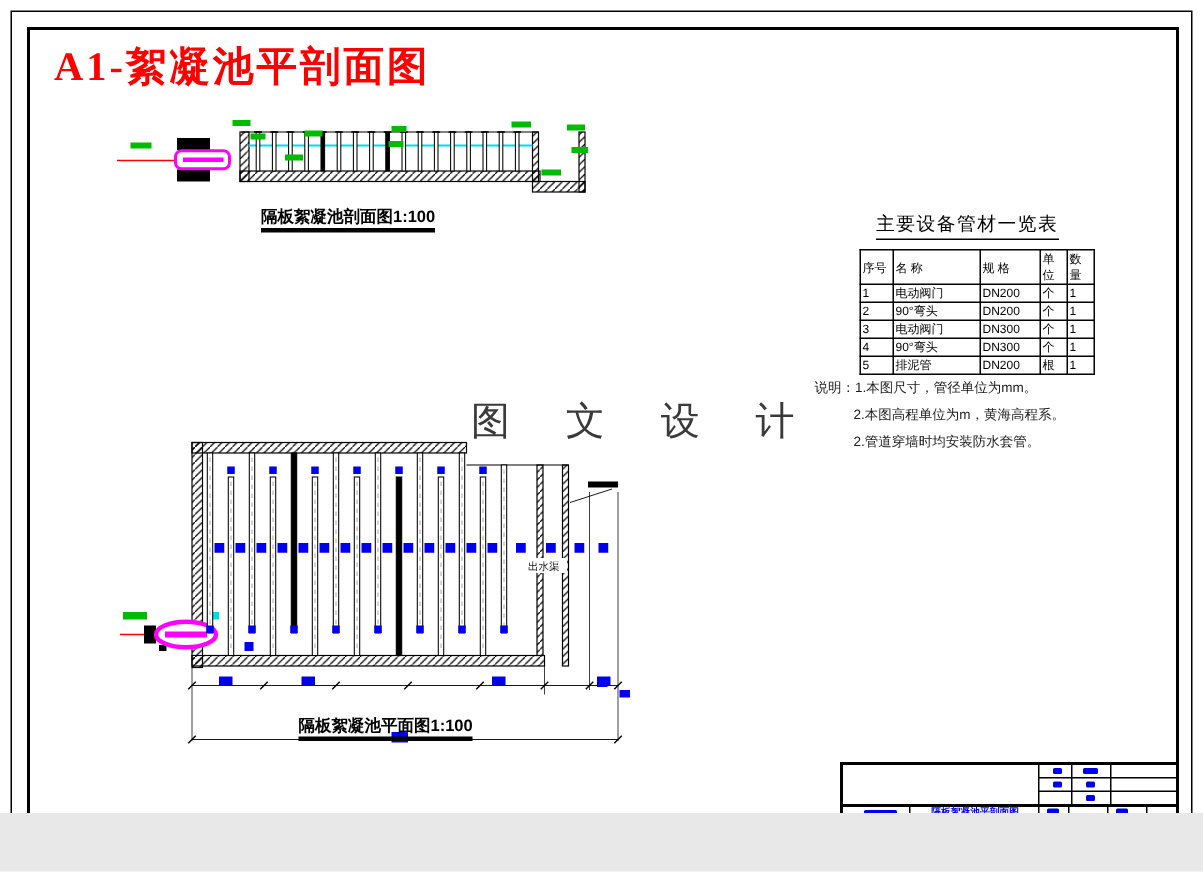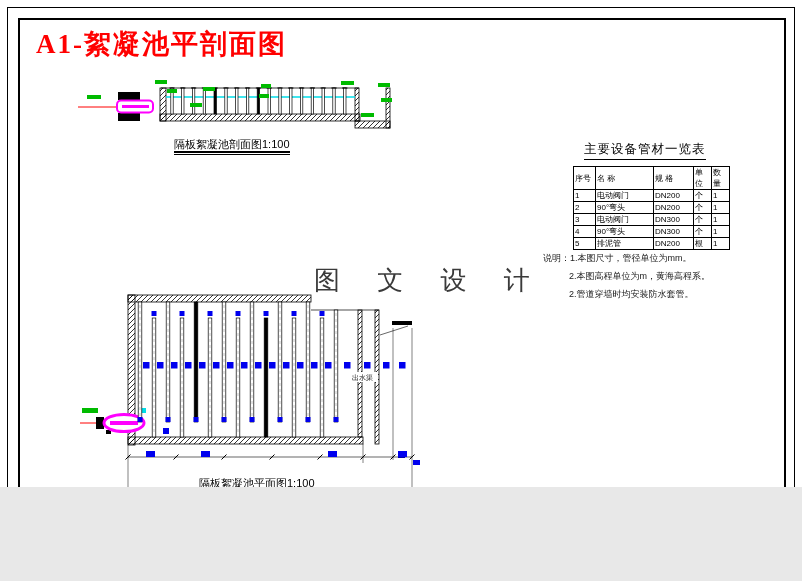--- a/index.html
+++ b/index.html
@@ -1,24 +1,24 @@
 <!DOCTYPE html>
 <html><head>
 <meta charset="utf-8">
 <style>
   html,body{margin:0;padding:0;background:#e8e8e8;}
-  .page{position:relative;width:802px;height:487px;background:#ffffff;
+  .page{position:relative;width:802px;height:542px;background:#ffffff;
         font-family:"Liberation Sans",sans-serif;overflow:hidden;}
   .outer-frame{position:absolute;left:7px;top:7px;width:788px;height:567px;
         border:1px solid #000;box-sizing:border-box;}
   .inner-frame{position:absolute;left:18px;top:18px;width:768px;height:545px;
         border:2px solid #000;box-sizing:border-box;}
   .main-title{position:absolute;left:36px;top:26px;font-size:27px;font-weight:bold;
         color:#ff0000;letter-spacing:2px;font-family:"Liberation Serif",serif;}
-  .dwg-label{position:absolute;font-size:11px;font-weight:normal;color:#000;}
+  .dwg-label{position:absolute;font-size:11px;font-weight:bold;color:#000;}
   .dwg-label .ul-outer{border-bottom:1px solid #000;padding-bottom:2px;}
   .dwg-label .ul-inner{border-bottom:2px solid #000;padding-bottom:1px;}
   .section-label{left:174px;top:137px;}
   .plan-label{left:199px;top:476px;}
   .watermark{position:absolute;left:314px;top:263px;font-size:26px;letter-spacing:15px;
         color:#3a3a3a;}
   .tbl-title{position:absolute;left:584px;top:141px;font-size:12.5px;font-weight:normal;
         border-bottom:1px solid #000;padding-bottom:1px;letter-spacing:1px;}
   .equip-table{position:absolute;left:562px;top:166px;border-collapse:collapse;
         font-size:8px;line-height:11px;text-align:left;color:#000;margin-left:11px;}

